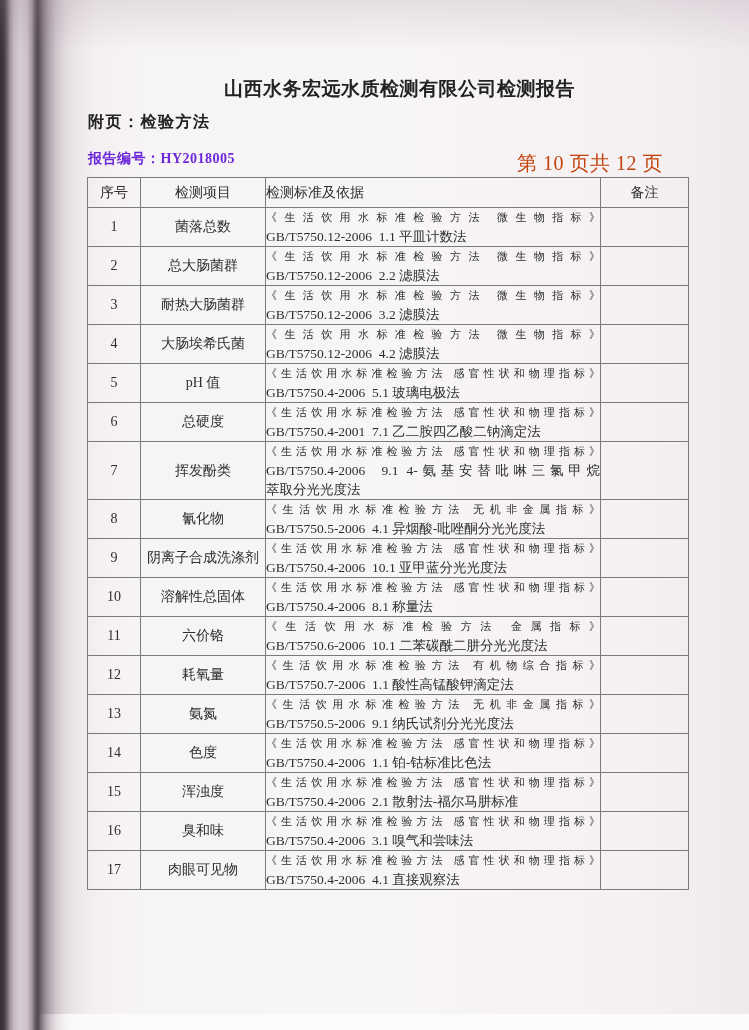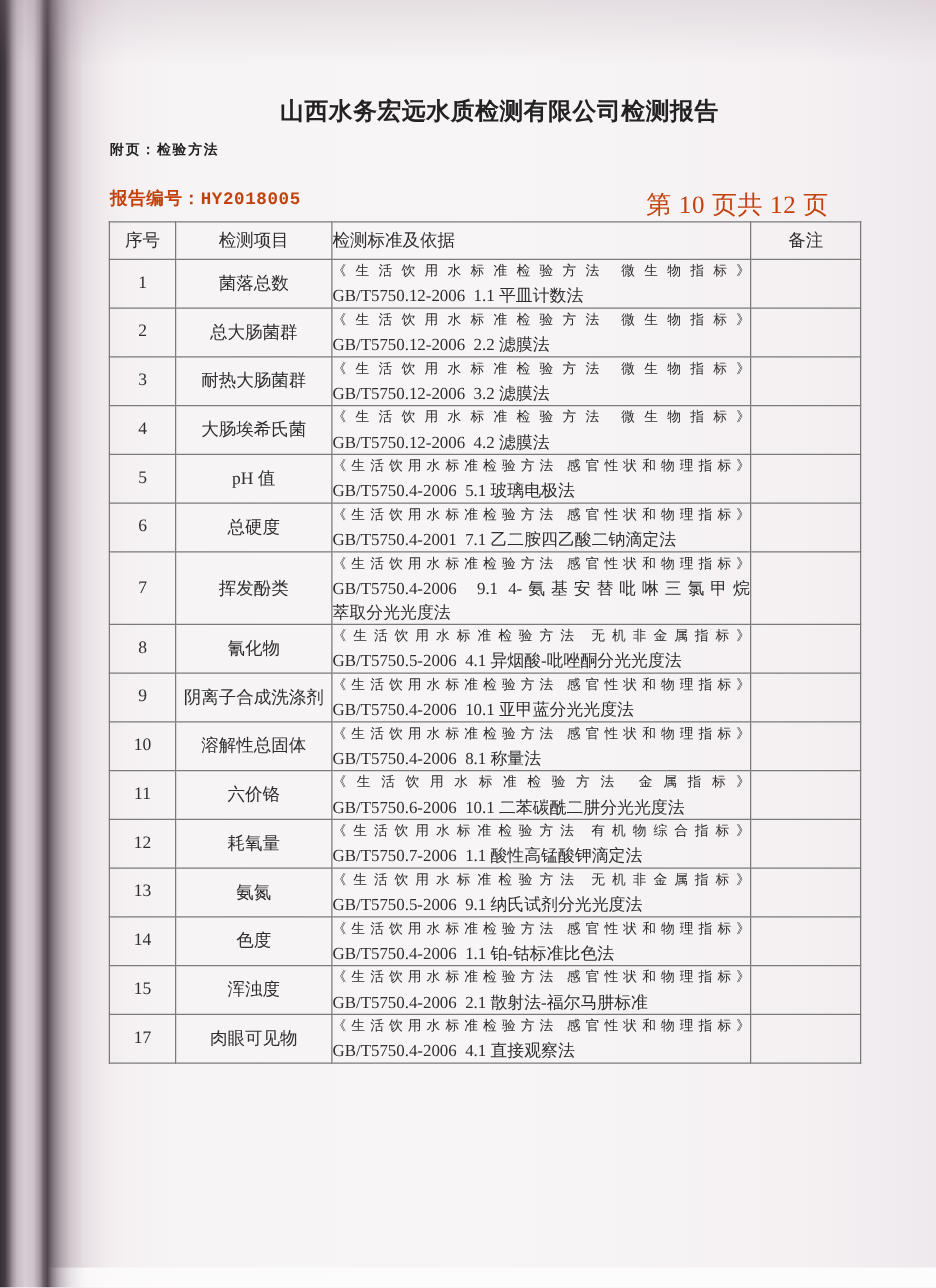--- a/index.html
+++ b/index.html
@@ -26,25 +26,25 @@
     position:absolute;left:0;right:0;bottom:0;height:16px;
     background:linear-gradient(90deg,rgba(255,255,255,0) 0px,rgba(255,255,255,0) 38px,
       rgba(253,252,253,.85) 70px,rgba(254,253,254,.92) 100%);
   }
   .page-title{
     position:absolute;left:90px;right:40px;top:76px;
     text-align:center;font-size:19px;font-weight:bold;letter-spacing:.5px;color:#222;
   }
   .page-subtitle{
     position:absolute;left:88px;top:112px;
-    font-size:11px;font-weight:bold;letter-spacing:1.5px;color:#222;
+    font-size:16px;font-weight:bold;letter-spacing:1.5px;color:#222;
   }
   .report-no{
     position:absolute;left:88px;top:150px;
-    font-size:14px;font-weight:bold;letter-spacing:.5px;color:#c2410c;font-family:Liberation Mono, monospace;
+    font-size:14px;font-weight:bold;letter-spacing:.5px;color:#6d28d9;
   }
   .page-indicator{
     position:absolute;right:86px;top:150px;
     font-size:20px;font-weight:normal;letter-spacing:.5px;color:#c2410c;
   }
   table.methods{
     position:absolute;left:87px;top:177px;
     width:601px;table-layout:fixed;border-collapse:collapse;
   }
   table.methods col.c1{width:53px;}
@@ -228,20 +228,29 @@
       <tr>
         <td class="c-no">15</td>
         <td class="c-item">浑浊度</td>
         <td class="c-std">
           <div class="l1">《生活饮用水标准检验方法 感官性状和物理指标》</div>
           <div class="l2">GB/T5750.4-2006  2.1 散射法-福尔马肼标准</div>
         </td>
         <td class="c-remark"></td>
       </tr>
       <tr>
+        <td class="c-no">16</td>
+        <td class="c-item">臭和味</td>
+        <td class="c-std">
+          <div class="l1">《生活饮用水标准检验方法 感官性状和物理指标》</div>
+          <div class="l2">GB/T5750.4-2006  3.1 嗅气和尝味法</div>
+        </td>
+        <td class="c-remark"></td>
+      </tr>
+      <tr>
         <td class="c-no">17</td>
         <td class="c-item">肉眼可见物</td>
         <td class="c-std">
           <div class="l1">《生活饮用水标准检验方法 感官性状和物理指标》</div>
           <div class="l2">GB/T5750.4-2006  4.1 直接观察法</div>
         </td>
         <td class="c-remark"></td>
       </tr>
     </tbody>
 </table>

